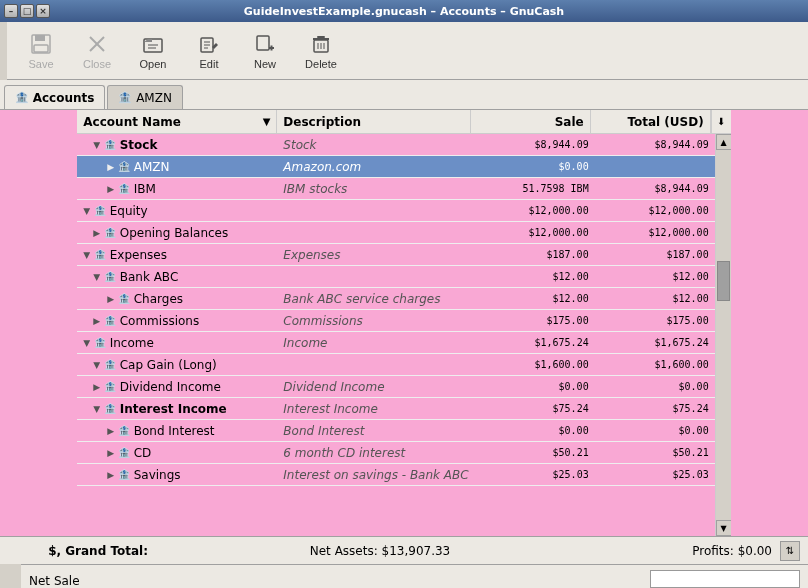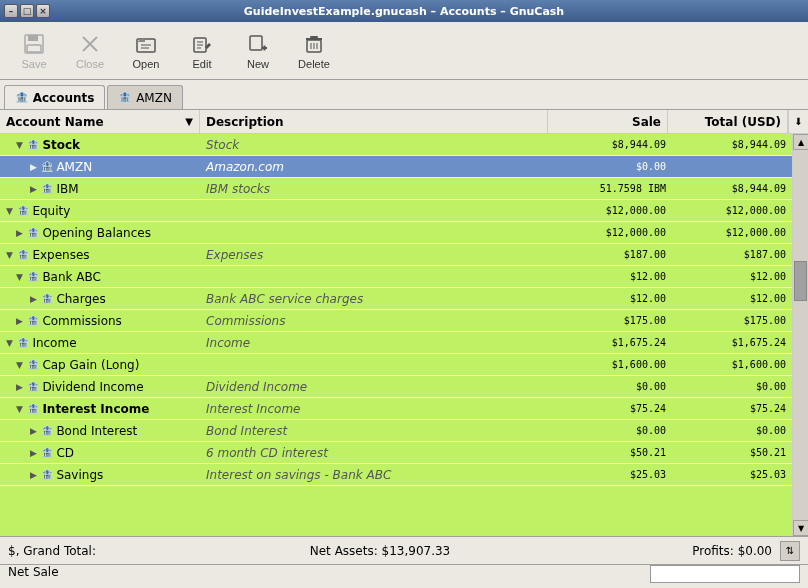--- a/index.html
+++ b/index.html
@@ -48,20 +48,21 @@
 
     
     .toolbar {
       background: #ece9e3;
       border-bottom: 1px solid #a0a0a0;
       display: flex;
       align-items: center;
       padding: 16px 8px;
       gap: 4px;
       height: 58px;
+      margin-left: 7px;
     }
     .toolbar-btn {
       display: flex;
       flex-direction: column;
       align-items: center;
       justify-content: center;
       width: 52px;
       height: 48px;
       border: 1px solid transparent;
       border-radius: 3px;
@@ -108,25 +109,26 @@
     .tab.active {
       background: #ece9e3;
       font-weight: bold;
     }
     .tab-icon {
       font-size: 11px;
     }
 
     
     .main-content {
-      background: #bef264;
+      background: #f9a8d4;
       display: flex;
       flex-direction: column;
       height: calc(588px - 22px - 58px - 30px - 28px - 24px);
       overflow: hidden;
+      align-items: center;
     }
 
     
     .table-header {
       display: grid;
       grid-template-columns: 200px 1fr 120px 120px 20px;
       background: #ece9e3;
       border-bottom: 1px solid #ccc;
       height: 24px;
       flex-shrink: 0;
@@ -224,22 +226,23 @@
     .footer-bar {
       background: #ece9e3;
       border-top: 1px solid #a0a0a0;
       display: flex;
       align-items: center;
       height: 28px;
       padding: 0 8px;
       font-size: 12px;
     }
     .footer-total-label {
-      font-weight: normal;
+      font-weight: bold;
       min-width: 140px;
+      text-align: right;
     }
     .footer-net-assets {
       flex: 1;
       text-align: center;
     }
     .footer-profits {
       min-width: 160px;
       text-align: right;
     }
     .footer-sort-btn {
@@ -253,25 +256,26 @@
       background: #d4d0c8;
       cursor: pointer;
       font-size: 10px;
     }
 
     
     .statusbar {
       background: #ece9e3;
       border-top: 1px solid #a0a0a0;
       display: flex;
-      align-items: flex-start;
+      align-items: flex-end;
       height: 24px;
       padding: 0 8px;
       font-size: 12px;
       gap: 0;
+      margin-left: 21px;
     }
     .statusbar-text {
       flex: 1;
     }
     .statusbar-input {
       width: 150px;
       height: 18px;
       border: 1px solid #999;
       background: white;
     }

